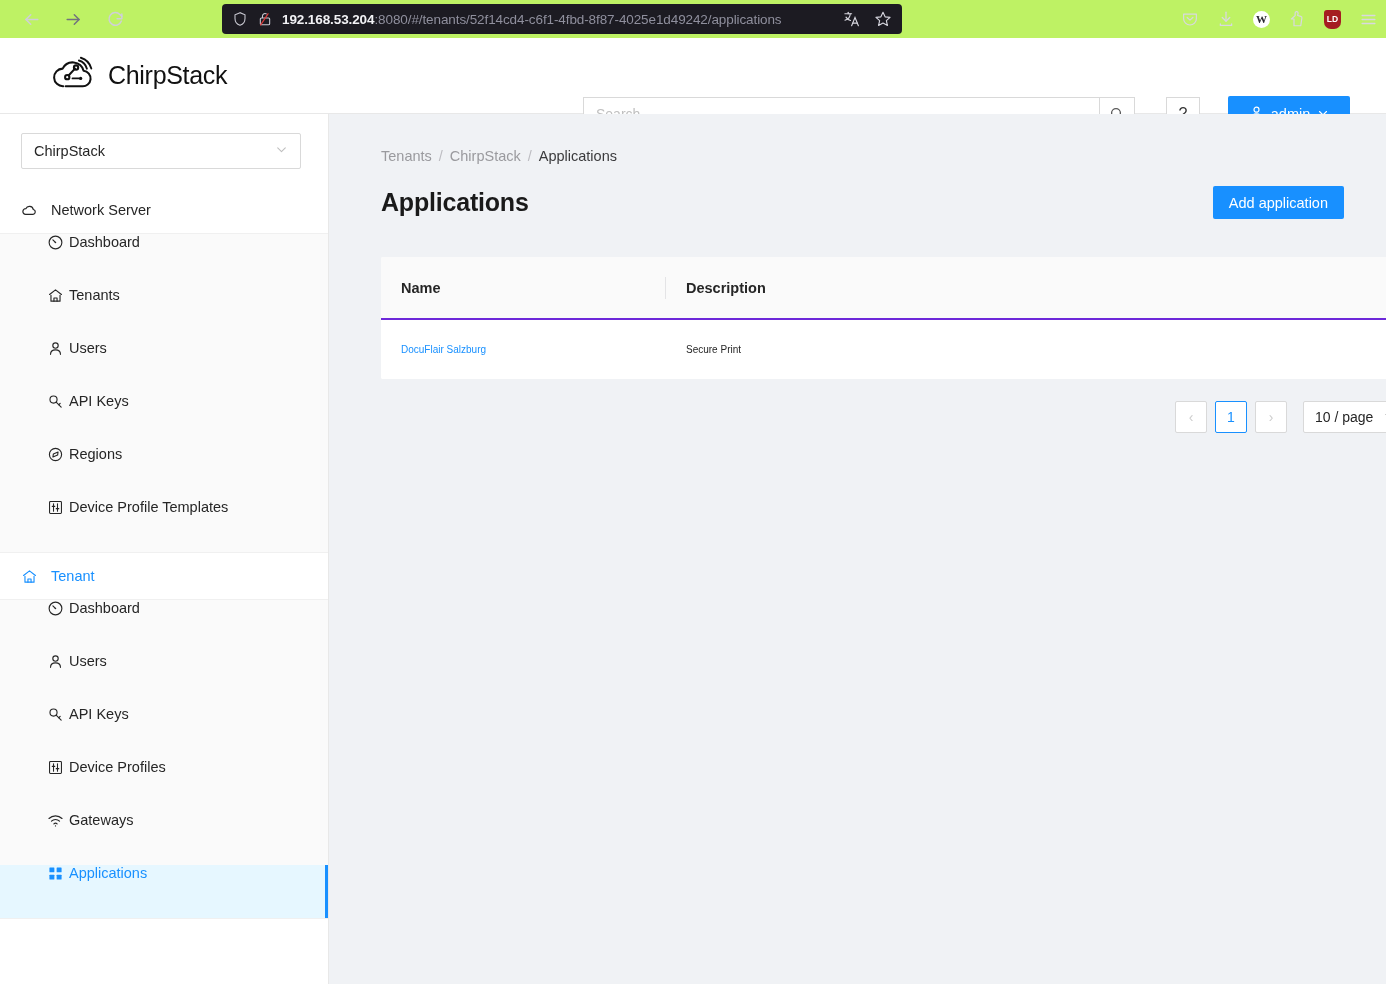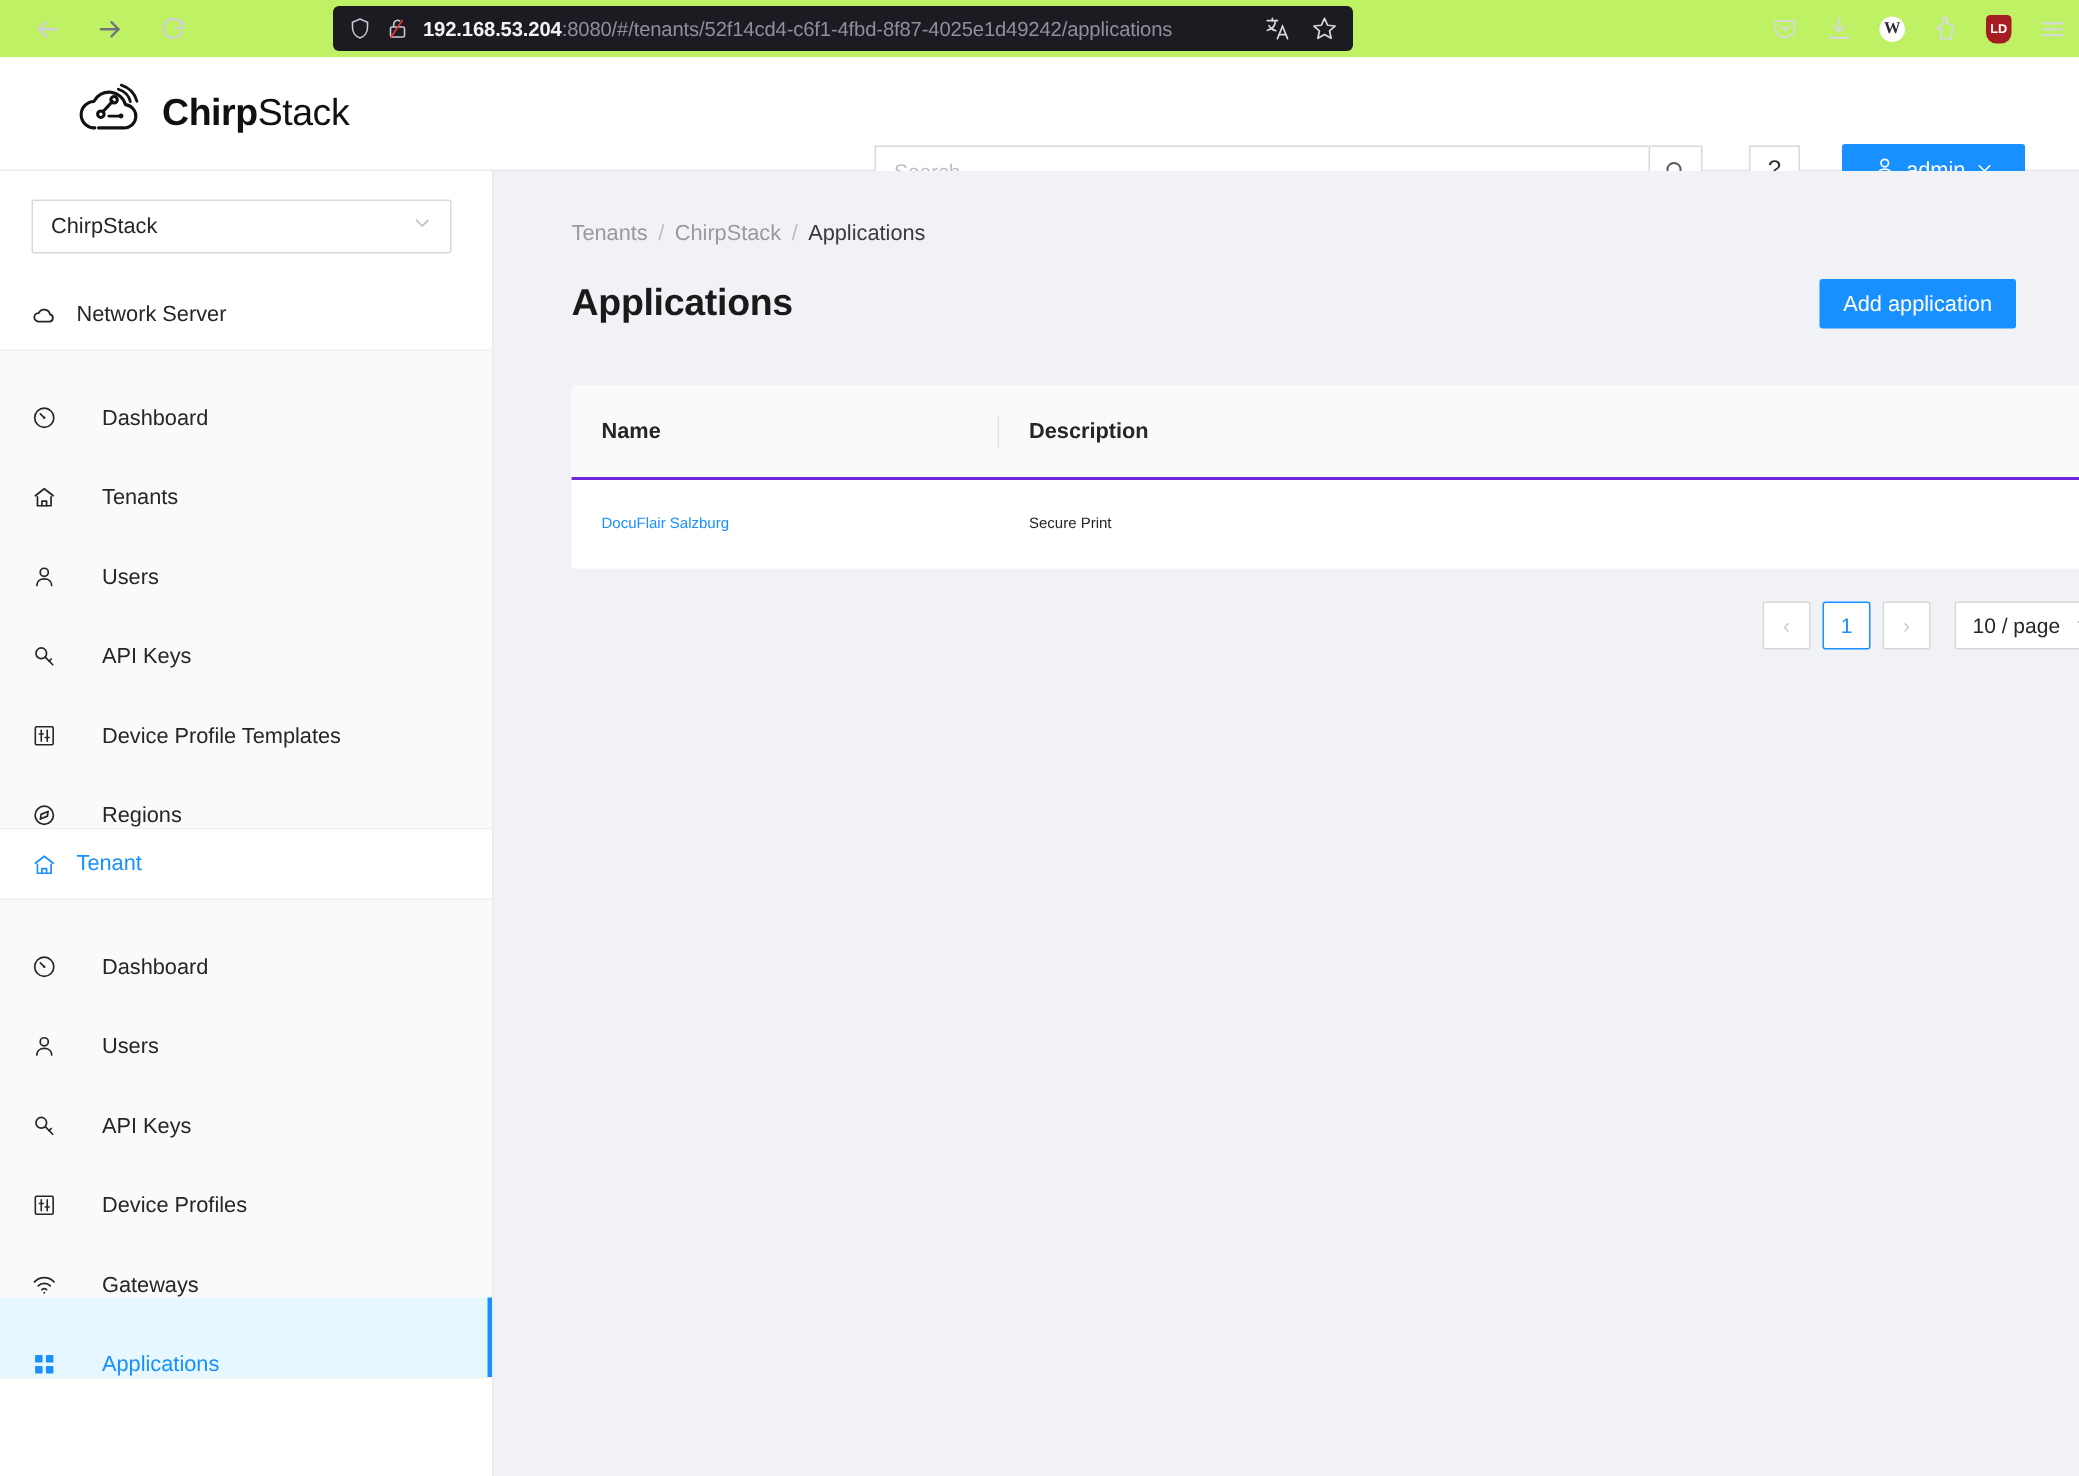--- a/index.html
+++ b/index.html
@@ -76,21 +76,21 @@
     background: #ffffff;
     border-bottom: 1px solid #e8e8e8;
     display: flex; align-items: center;
     position: relative;
   }
   .logo-wrap {
     display: flex; align-items: center; gap: 11px;
     margin-left: 50px; cursor: pointer;
   }
   .logo-text { font-size: 25px; color: #111; letter-spacing: -0.3px; }
-  .logo-text .b { font-weight: 700; }
+  .logo-text .b { font-weight: 400; }
   .logo-text .l { font-weight: 400; }
 
   .search-wrap {
     position: absolute; left: 583px; top: 59px;
     display: flex; align-items: stretch;
   }
   .search-input {
     width: 516px; height: 33px;
     border: 1px solid #d9d9d9; border-right: none;
     background: #fff; outline: none;
@@ -148,22 +148,22 @@
     height: 46px; display: flex; align-items: center;
     padding-left: 21px; gap: 13px;
     font-size: 14.5px; color: #262626;
     cursor: pointer; background: #fff;
   }
   .nav-section-head.active { color: #1890ff; }
   .nav-section-head .ico { display: flex; align-items: center; width: 17px; }
 
   .nav-group { background: #fafafa; border-top: 1px solid #f0f0f0; border-bottom: 1px solid #f0f0f0; }
   .nav-item {
-    height: 53px; display: flex; align-items: flex-end;
-    padding-left: 21px; gap: 30px;
+    height: 53px; display: flex; align-items: flex-start;
+    padding-left: 47px; gap: 5px;
     font-size: 14.5px; color: #262626;
     cursor: pointer; position: relative;
   }
   .nav-item .ico { display: flex; align-items: center; width: 17px; color: #262626; }
   .nav-item.selected {
     background: #e6f7ff; color: #1890ff;
   }
   .nav-item.selected .ico { color: #1890ff; }
   .nav-item.selected::after {
     content: ""; position: absolute; right: 0; top: 0;
@@ -443,38 +443,38 @@
           <svg width="17" height="17" viewBox="0 0 24 24" fill="none" stroke="currentColor" stroke-width="1.6" stroke-linecap="round" stroke-linejoin="round">
               <circle cx="9.2" cy="9.2" r="5"></circle>
               <line x1="12.9" y1="12.9" x2="20" y2="20"></line>
               <line x1="16.6" y1="16.6" x2="18.6" y2="14.6"></line>
             </svg>
         </span>
         <span>API Keys</span>
       </div>
       <div class="nav-item">
         <span class="ico">
+          <svg width="17" height="17" viewBox="0 0 24 24" fill="none" stroke="currentColor" stroke-width="1.6" stroke-linecap="round" stroke-linejoin="round">
+              <circle cx="12" cy="12" r="8.6"></circle>
+              <path d="M15.6 8.4 9 11.2l-0.6 4.4 6.6-2.8Z"></path>
+            </svg>
+        </span>
+        <span>Regions</span>
+      </div>
+      <div class="nav-item">
+        <span class="ico">
           <svg width="17" height="17" viewBox="0 0 24 24" fill="none" stroke="currentColor" stroke-width="1.5" stroke-linecap="round">
               <rect x="3.6" y="3.6" width="16.8" height="16.8" rx="1.2"></rect>
               <line x1="9.2" y1="6.8" x2="9.2" y2="17.2"></line>
               <line x1="14.8" y1="6.8" x2="14.8" y2="17.2"></line>
               <line x1="7.4" y1="10.4" x2="11" y2="10.4"></line>
               <line x1="13" y1="13.6" x2="16.6" y2="13.6"></line>
             </svg>
         </span>
         <span>Device Profile Templates</span>
-      </div>
-      <div class="nav-item">
-        <span class="ico">
-          <svg width="17" height="17" viewBox="0 0 24 24" fill="none" stroke="currentColor" stroke-width="1.6" stroke-linecap="round" stroke-linejoin="round">
-              <circle cx="12" cy="12" r="8.6"></circle>
-              <path d="M15.6 8.4 9 11.2l-0.6 4.4 6.6-2.8Z"></path>
-            </svg>
-        </span>
-        <span>Regions</span>
       </div>
     </div>
 
     <div class="nav-section-head active">
       <span class="ico">
         <svg width="17" height="17" viewBox="0 0 24 24" fill="none" stroke="currentColor" stroke-width="1.6" stroke-linecap="round" stroke-linejoin="round">
             <path d="M3.6 10.6 12 4l8.4 6.6"></path>
             <path d="M5.6 11.6v8.4h12.8v-8.4"></path>
             <path d="M9.8 20v-4.4h4.4V20"></path>
           </svg>

